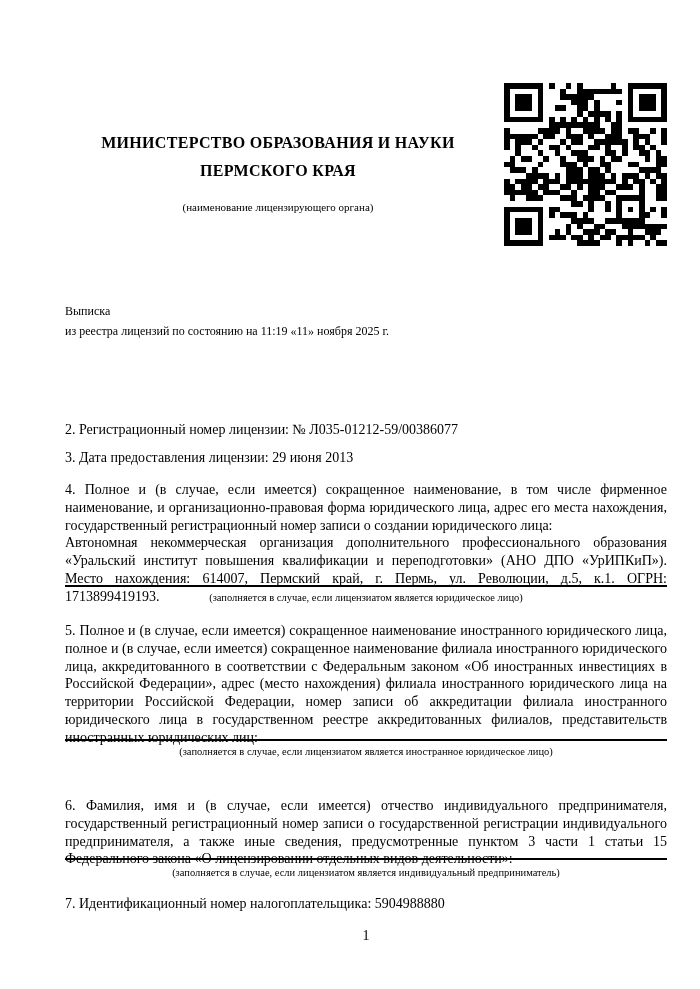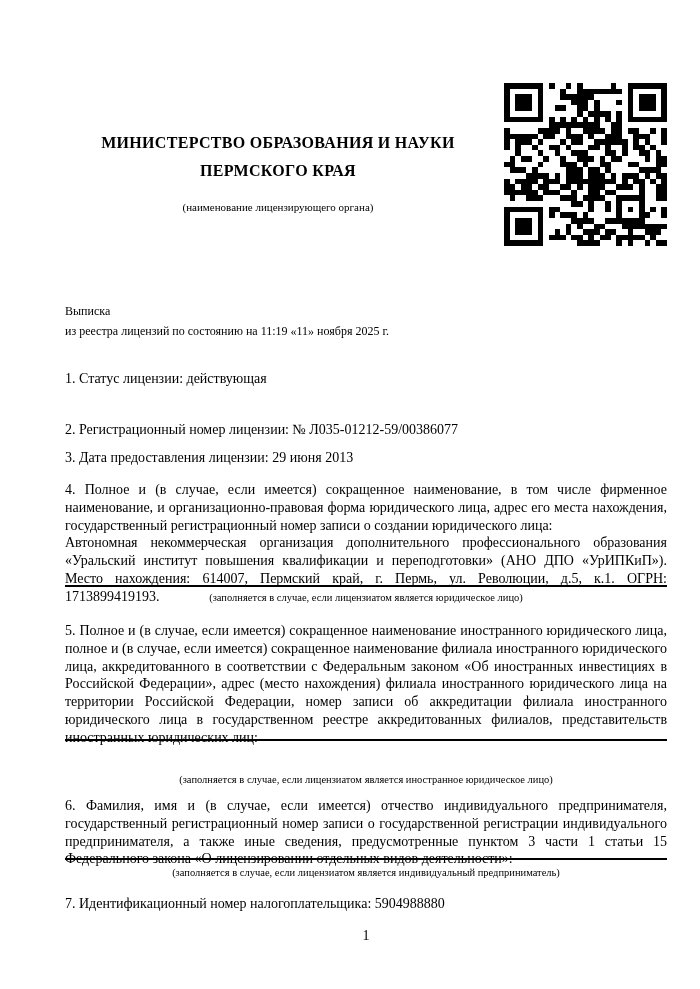--- a/index.html
+++ b/index.html
@@ -530,44 +530,41 @@
     <div class="ministry-name">МИНИСТЕРСТВО ОБРАЗОВАНИЯ И НАУКИ</div>
     <div class="ministry-name">ПЕРМСКОГО КРАЯ</div>
     <div class="ministry-caption">(наименование лицензирующего органа)</div>
   </div>
 
   <div class="abs content-col doc-title">
     <div>Выписка</div>
     <div>из реестра лицензий по состоянию на 11:19 «11» ноября 2025 г.</div>
   </div>
 
-  <div class="abs content-col body-text" style="top:370px;">
-    <span>1. Статус лицензии: действующая</span>
-  </div>
 
   <div class="abs content-col body-text" style="top:421px;">
     <span>2. Регистрационный номер лицензии: № Л035-01212-59/00386077</span>
   </div>
 
   <div class="abs content-col body-text" style="top:449px;">
     <span>3. Дата предоставления лицензии: 29 июня 2013</span>
   </div>
 
   <div class="abs content-col body-text" style="top:481px;">
     <p class="justified">4. Полное и (в случае, если имеется) сокращенное наименование, в том числе фирменное наименование, и организационно-правовая форма юридического лица, адрес его места нахождения, государственный регистрационный номер записи о создании юридического лица:</p>
     <p class="justified">Автономная некоммерческая организация дополнительного профессионального образования «Уральский институт повышения квалификации и переподготовки» (АНО ДПО «УрИПКиП»). Место нахождения: 614007, Пермский край, г. Пермь, ул. Революции, д.5, к.1. ОГРН: 1713899419193.</p>
   </div>
   <div class="abs content-col fill-line" style="top:585px;"></div>
   <div class="abs content-col small-caption" style="top:591px;">(заполняется в случае, если лицензиатом является юридическое лицо)</div>
 
   <div class="abs content-col body-text" style="top:622px;">
     <p class="justified">5. Полное и (в случае, если имеется) сокращенное наименование иностранного юридического лица, полное и (в случае, если имеется) сокращенное наименование филиала иностранного юридического лица, аккредитованного в соответствии с Федеральным законом «Об иностранных инвестициях в Российской Федерации», адрес (место нахождения) филиала иностранного юридического лица на территории Российской Федерации, номер записи об аккредитации филиала иностранного юридического лица в государственном реестре аккредитованных филиалов, представительств иностранных юридических лиц:</p>
   </div>
   <div class="abs content-col fill-line" style="top:739px;"></div>
-  <div class="abs content-col small-caption" style="top:745px;margin-top:28px;">(заполняется в случае, если лицензиатом является иностранное юридическое лицо)</div>
+  <div class="abs content-col small-caption" style="top:745px;">(заполняется в случае, если лицензиатом является иностранное юридическое лицо)</div>
 
   <div class="abs content-col body-text" style="top:777px;margin-top:20px;">
     <p class="justified">6. Фамилия, имя и (в случае, если имеется) отчество индивидуального предпринимателя, государственный регистрационный номер записи о государственной регистрации индивидуального предпринимателя, а также иные сведения, предусмотренные пунктом 3 части 1 статьи 15 Федерального закона «О лицензировании отдельных видов деятельности»:</p>
   </div>
   <div class="abs content-col fill-line" style="top:858px;"></div>
   <div class="abs content-col small-caption" style="top:866px;">(заполняется в случае, если лицензиатом является индивидуальный предприниматель)</div>
 
   <div class="abs content-col body-text" style="top:895px;">
     <span>7. Идентификационный номер налогоплательщика: 5904988880</span>
   </div>

